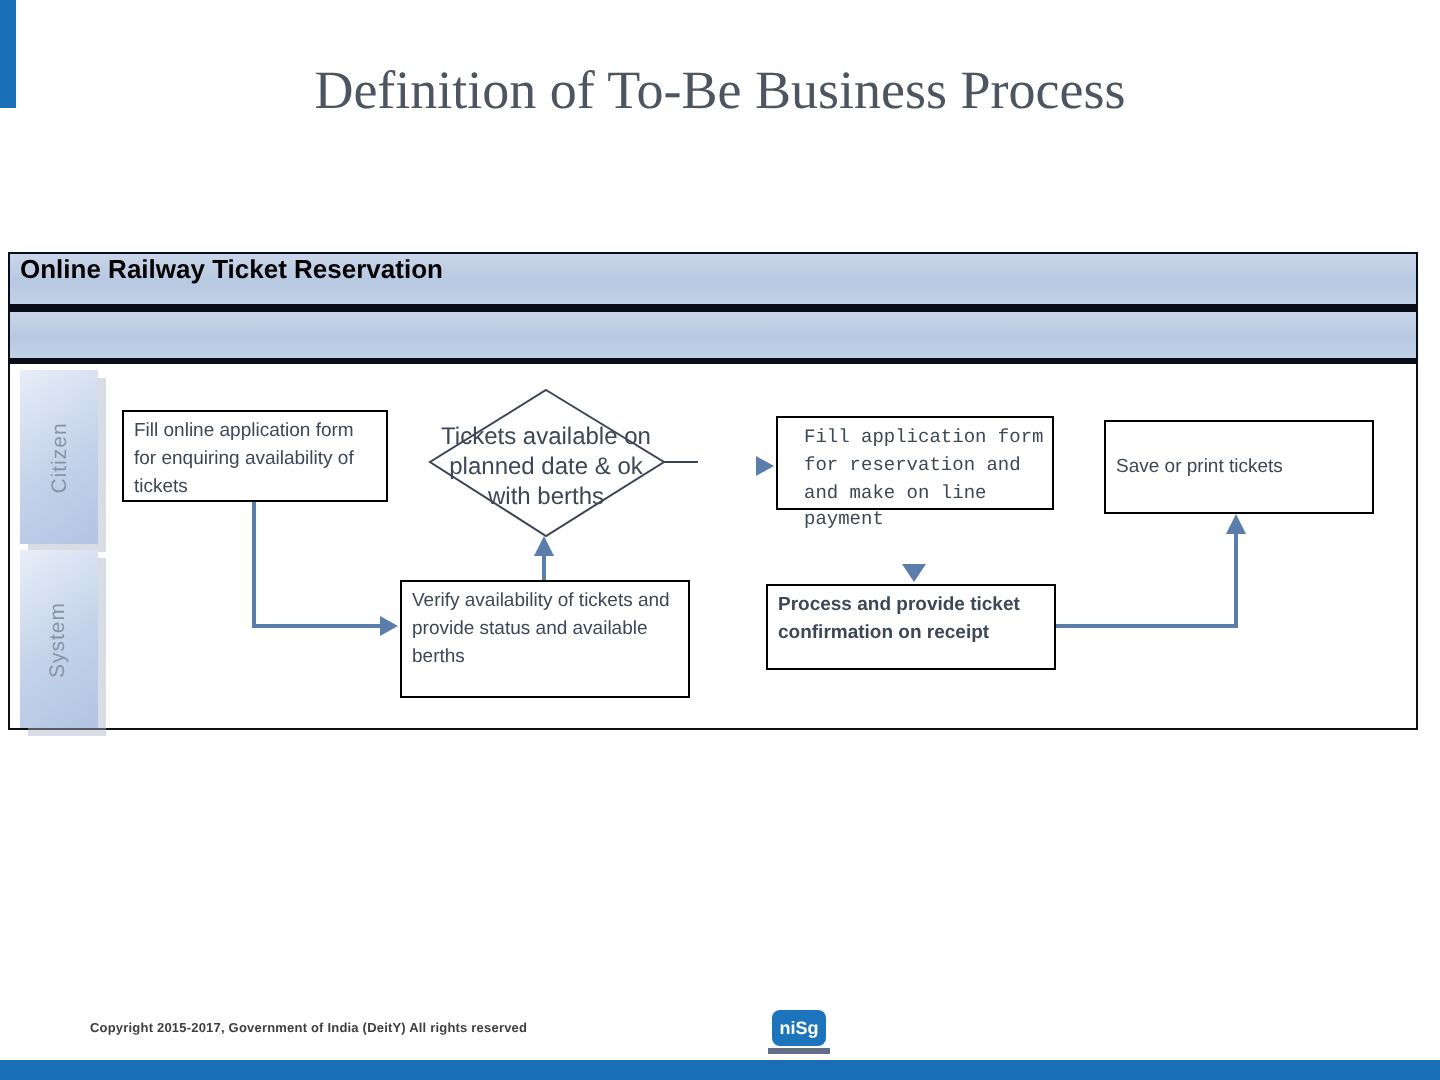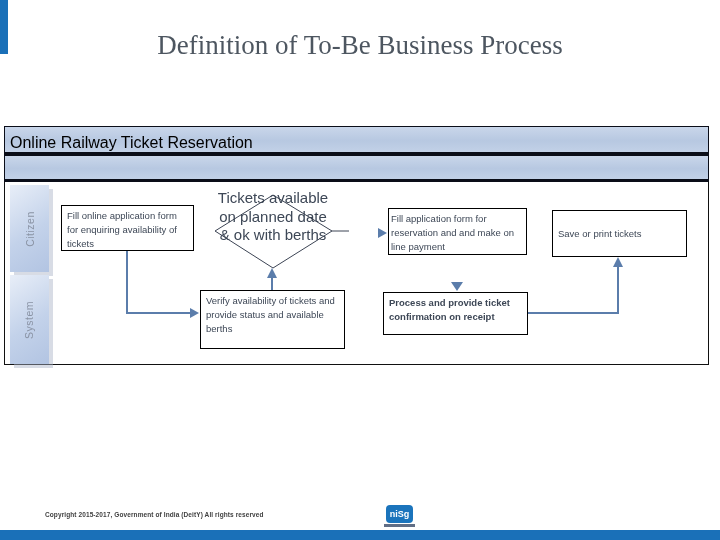--- a/index.html
+++ b/index.html
@@ -9,22 +9,22 @@
 
   
   .accent-bar { position:absolute; left:0; top:21; width:8px; height:54px; background:#1a70b8; }
   .slide-title { position:absolute; left:0; top:30px; width:720px; text-align:center;
                  font-family:"Liberation Serif", serif; font-size:27px; color:#4d5660; }
 
   
   .band { position:absolute; left:4px; width:705px; box-sizing:border-box;
           background:linear-gradient(180deg,#c9d6ea 0%,#b7c8e1 55%,#c2d1e7 100%); }
   .band1 { top:126px; height:27px; border:1px solid #0a0d18;
-           display:flex; align-items:flex-end; padding-left:5px;
-           font-size:16px; font-weight:normal; color:#000; }
+           display:flex; align-items:flex-start; padding-left:5px;
+           font-size:13px; font-weight:bold; color:#000; }
   .band2 { top:153px; height:29px; border:1px solid #0a0d18;
            border-top:3px solid #0a0d18; border-bottom:3px solid #0a0d18; }
 
   
   .pool { position:absolute; left:4px; top:182px; width:705px; height:183px;
           box-sizing:border-box; border:1px solid #111; border-top:none; background:#fff; }
 
   .lane { position:absolute; left:10px; width:39px;
           background:linear-gradient(145deg,#e8eef8 0%,#c3d2ea 55%,#b2c4e2 100%);
           box-shadow:4px 4px 0 rgba(168,178,198,0.45);
@@ -32,29 +32,29 @@
   .lane-citizen { top:185px; height:87px; }
   .lane-system  { top:275px; height:89px; }
   .lane-label { transform:rotate(-90deg); white-space:nowrap;
                 font-size:10.5px; color:#8a93a4; letter-spacing:0.5px; }
 
   
   .node { position:absolute; box-sizing:border-box; background:#fff;
           border:1px solid #000; color:#3d4756; font-size:9.5px; line-height:1.45;
           padding:3px 4px 2px 5px; }
   .node-fill-enquiry     { left:61px;  top:205px; width:133px; height:46px; }
-  .node-fill-reservation { left:388px; top:208px; width:139px; height:47px; padding-left:2px; }
+  .node-fill-reservation { left:388px; top:208px; width:139px; height:47px; padding-left:13px;font-family:Liberation Mono, monospace; }
   .node-save-print       { left:552px; top:210px; width:135px; height:47px;
                            display:flex; align-items:center; }
   .node-verify           { left:200px; top:290px; width:145px; height:59px; }
   .node-process          { left:383px; top:292px; width:145px; height:43px;font-weight:bold; }
 
-  .decision-text { position:absolute; left:216px; top:192px; width:114px; height:50px;
+  .decision-text { position:absolute; left:216px; top:208px; width:114px; height:50px;
                    display:flex; align-items:center; justify-content:center; text-align:center;
-                   color:#3d4756; font-size:15px; line-height:1.25; }
+                   color:#3d4756; font-size:12px; line-height:1.25; }
 
   svg.connector-layer { position:absolute; left:0; top:0; width:720px; height:540px;
                         pointer-events:none; }
 
   
   .footer-copyright { position:absolute; left:45px; top:511px; font-size:6.5px;
                       color:#3f3f3f; font-weight:bold; letter-spacing:0.1px; }
   .footer-logo { position:absolute; left:386px; top:505px; width:27px; height:18px;
                  background:#1b74bc; border-radius:4px; display:flex; align-items:center;
                  justify-content:center; color:#fff; font-size:9px; font-weight:bold; }

